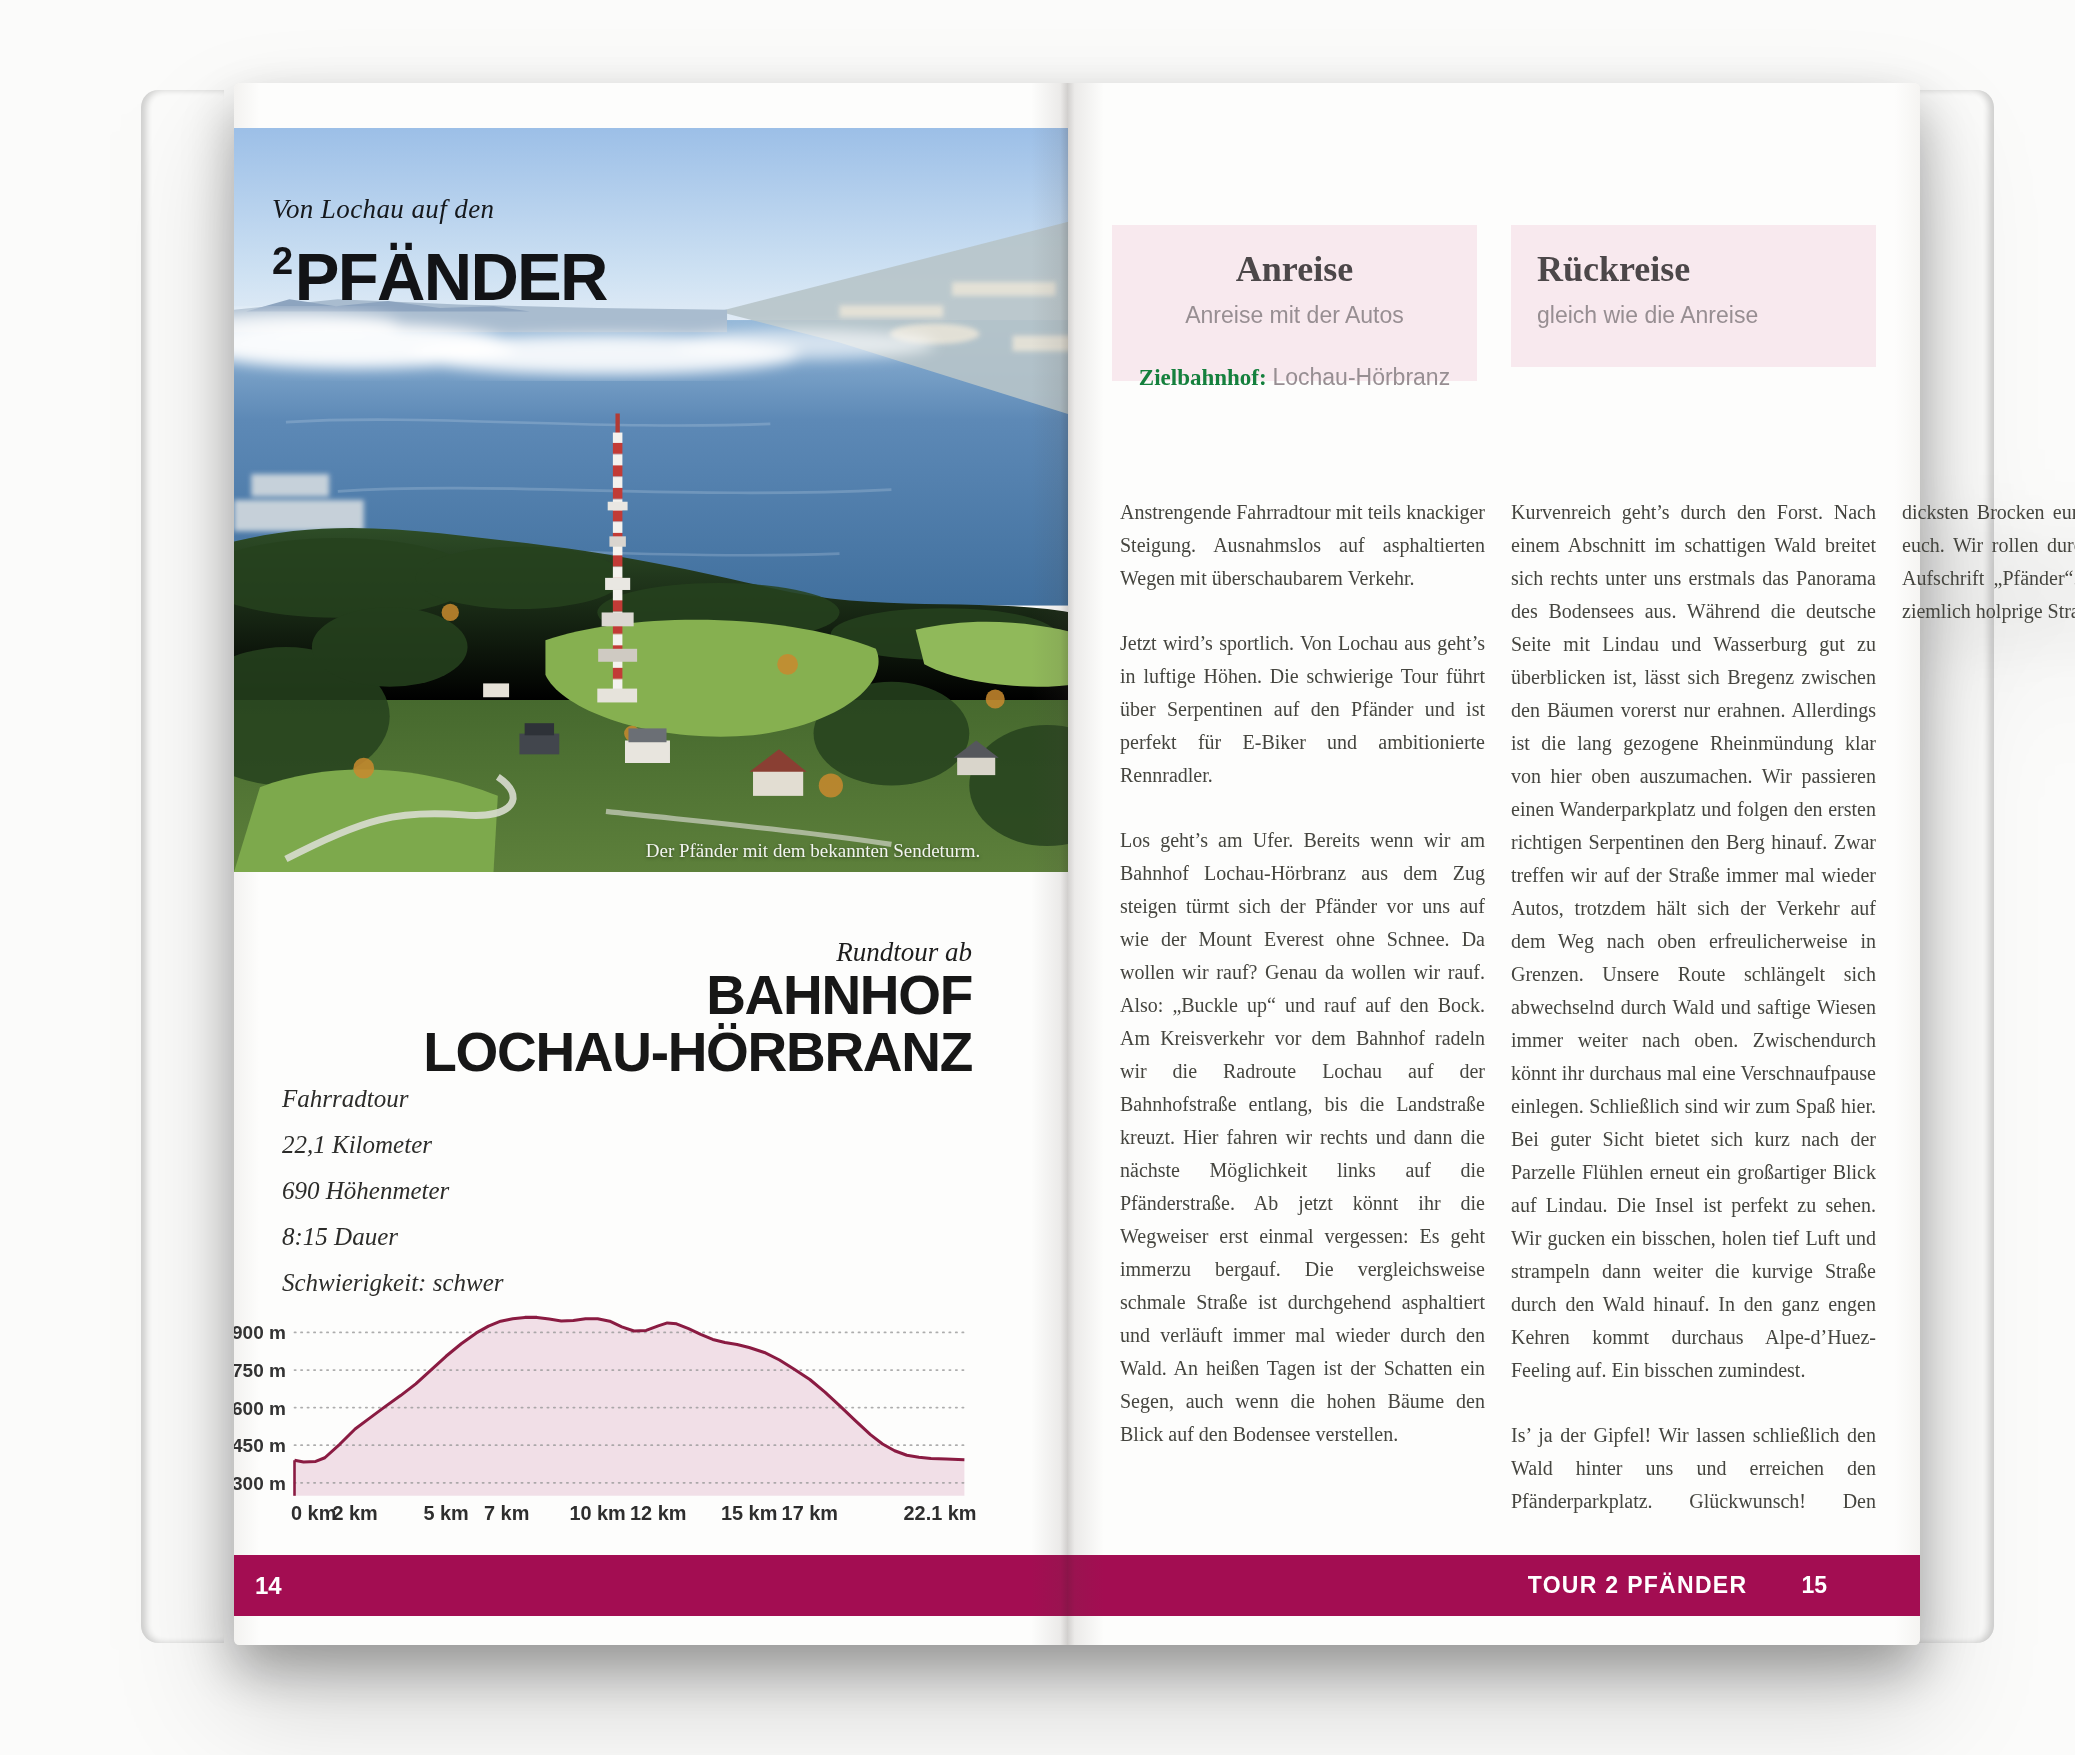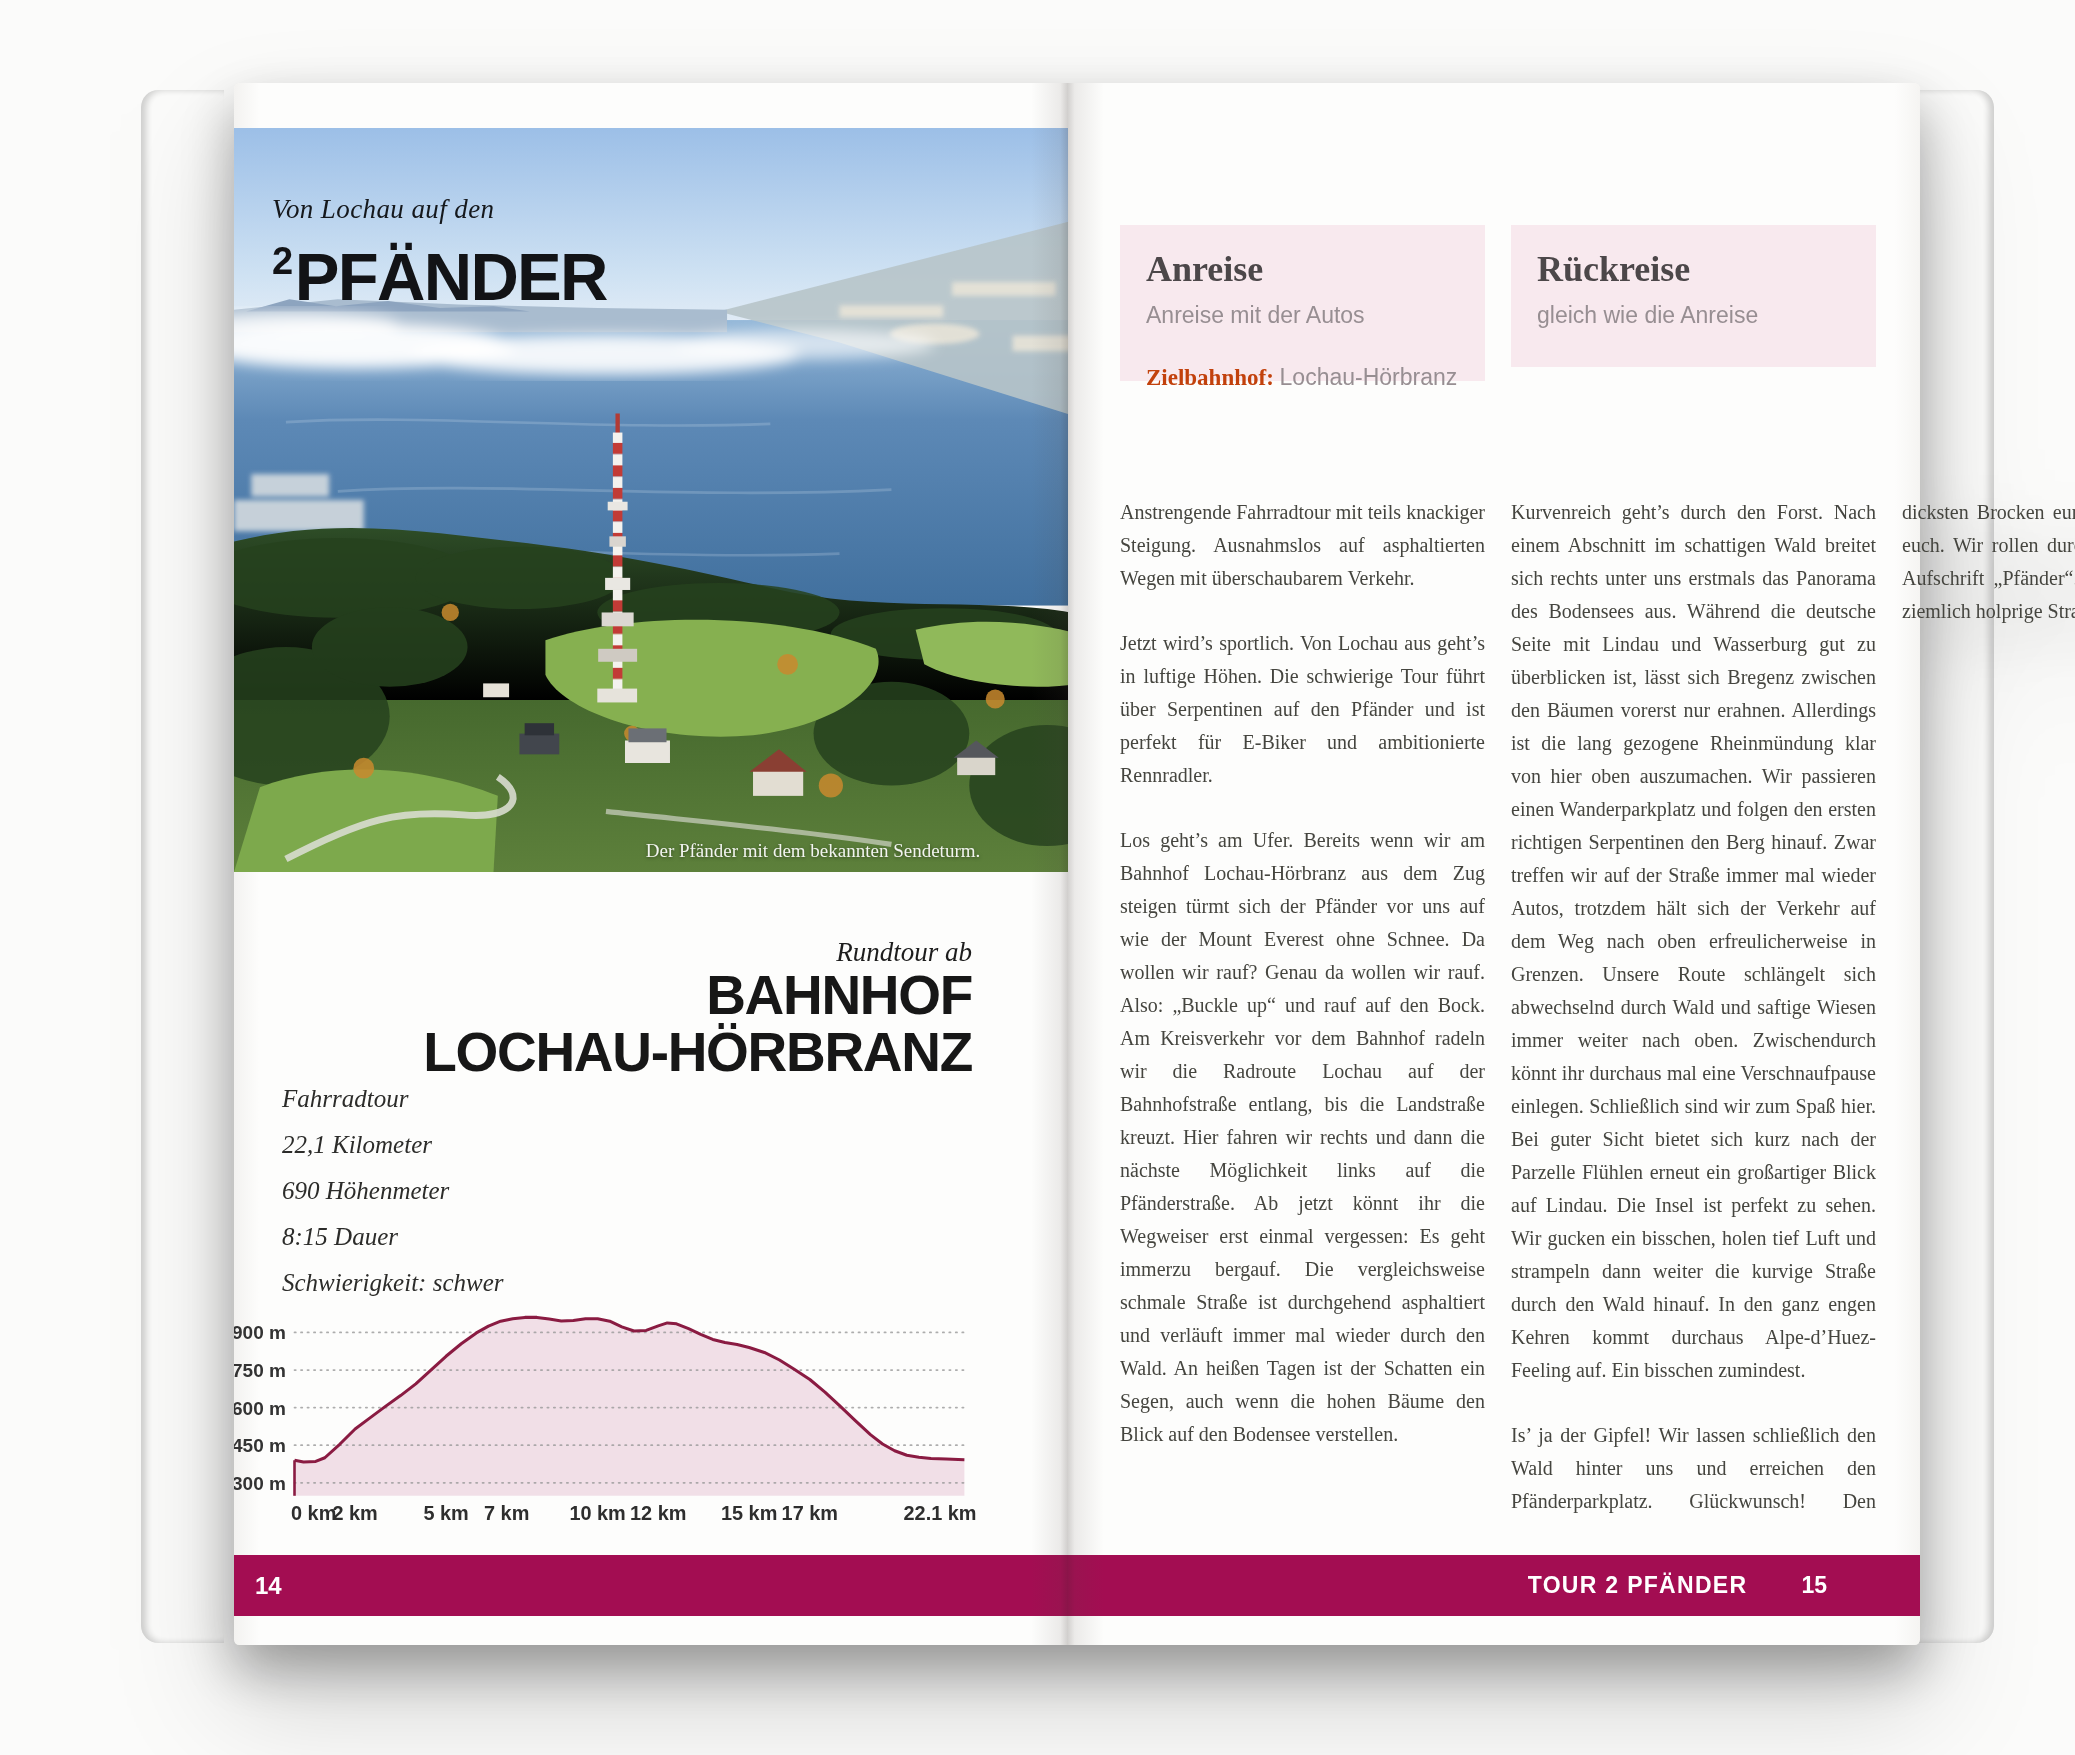--- a/index.html
+++ b/index.html
@@ -54,26 +54,26 @@
   .footer-bar { position:absolute; top:1472px; height:61px; background:var(--accent,#a30d52);
                 color:#fff; font-family:"Liberation Sans",sans-serif; font-weight:700;
                 display:flex; align-items:center; }
   .footer-left  { left:0; width:846px; padding-left:21px; font-size:24px; }
   .footer-right { left:0; width:852px; justify-content:flex-end; padding-right:93px; font-size:23px; }
   .footer-right .tour-label { letter-spacing:1.3px; }
   .footer-right .pagenum { margin-left:54px; }
 
   
   .info-box { position:absolute; top:142px; width:365px; background:var(--boxbg,#f8e9ee); padding:22.5px 26px; }
-  .box-anreise   { left:52px;  height:156px; }
+  .box-anreise   { left:44px;  height:156px;text-align:center; }
   .box-rueckreise{ left:443px; height:142px; }
   .info-title { font-size:36px; font-weight:700; color:#4c4749; line-height:42px; }
   .info-sub   { margin-top:12px; font-family:"Liberation Sans",sans-serif; font-size:23px; color:#978e92; }
   .station-row{ margin-top:35px; font-size:23px; }
-  .station-label { color:#c2410c; font-weight:700; }
+  .station-label { color:#15803d; font-weight:700; }
   .station-value { font-family:"Liberation Sans",sans-serif; color:#978e92; }
 
   .body-cols { position:absolute; left:52px; top:413px; width:756px; height:1025px;
                column-count:2; column-gap:26px; column-fill:auto;
                font-size:20px; line-height:33px; color:#45453f; text-align:justify; }
   .body-cols p { margin-bottom:32px; }
 </style>
 </head>
 <body>
 

